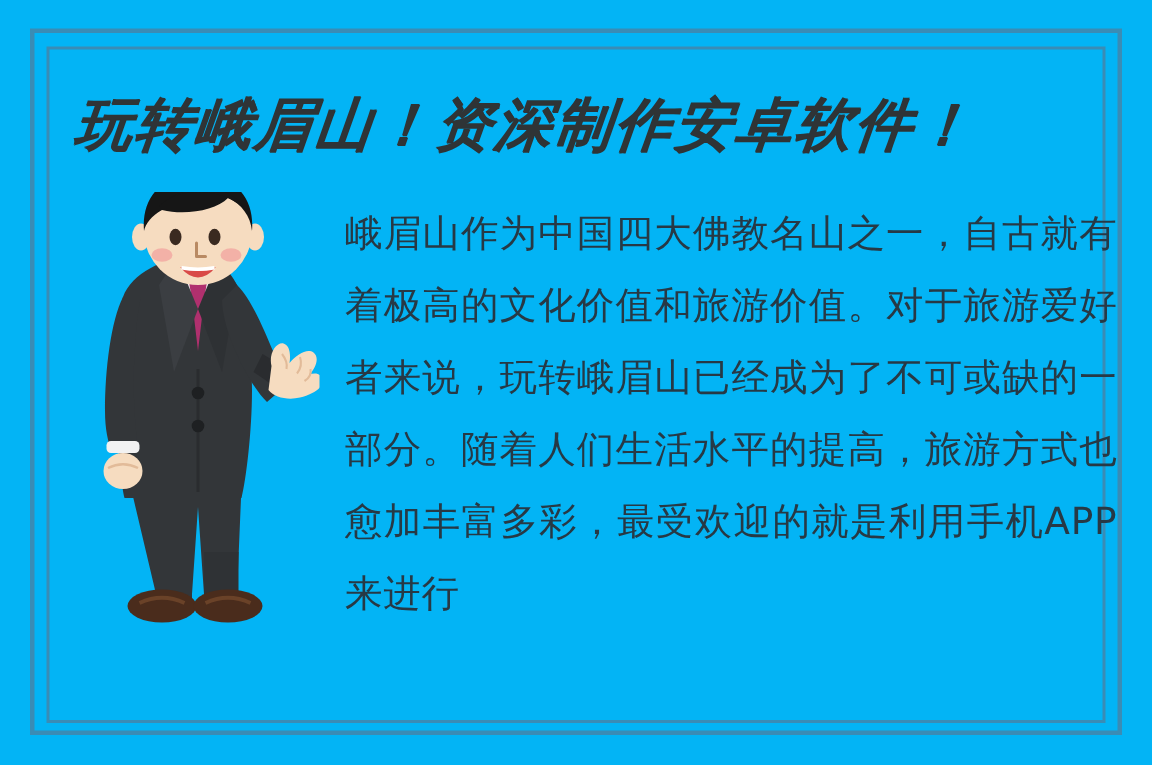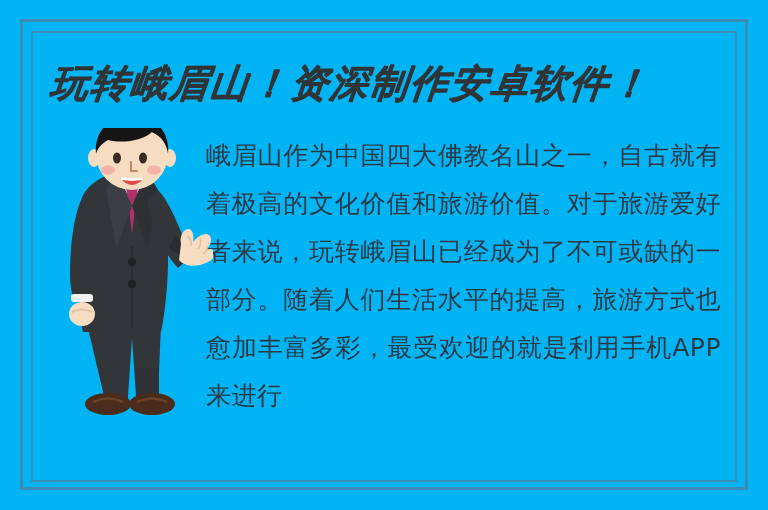--- a/index.html
+++ b/index.html
@@ -58,21 +58,21 @@
     letter-spacing: 2px;
     line-height: 56px;
     white-space: nowrap;
     transform: skewX(-6deg);
     text-shadow: 0.5px 0.5px 0 #2f3436;
   }
 
   
   .body-copy {
     position: absolute;
-    left: 206px;
+    left: 230px;
     top: 132px;
     width: 515px;
     height: 290px;
     color: #273945;
     font-family: "DejaVu Sans", "Liberation Sans", sans-serif;
     font-size: 25px;
     line-height: 48px;
     letter-spacing: 0.5px;
     overflow: hidden;
     text-align: justify;

